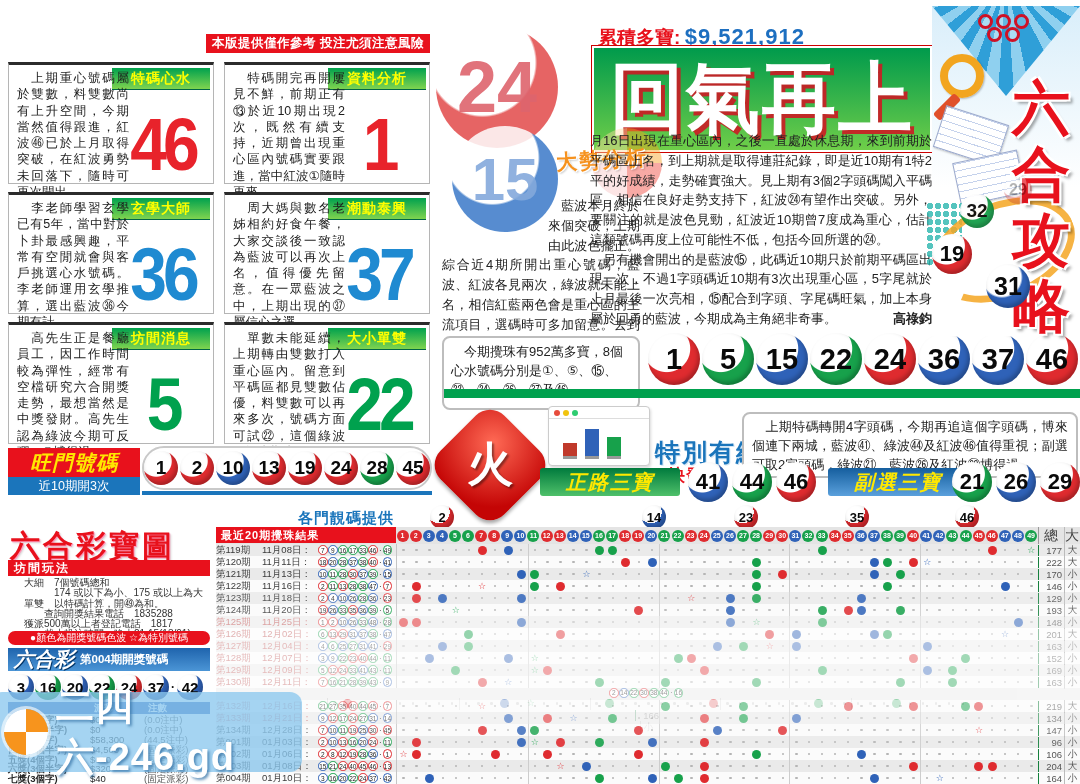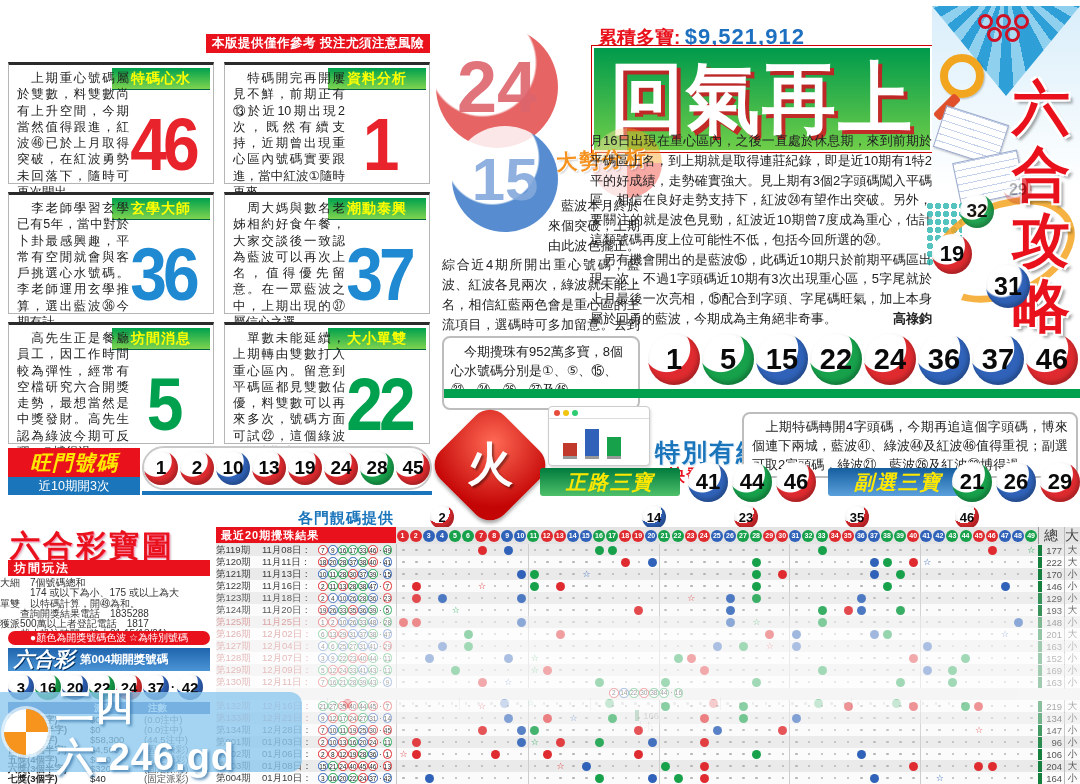--- a/index.html
+++ b/index.html
@@ -74,21 +74,21 @@
   .schar { position:absolute; left:74px; width:70px; text-align:center; font-size:58px; font-weight:900; color:#e8111c; text-shadow:-2px -2px 0 #fff,2px -2px 0 #fff,-2px 2px 0 #fff,2px 2px 0 #fff,4px 4px 3px rgba(0,0,0,.35); }
   .magnifier { position:absolute; left:8px; top:48px; width:44px; height:44px; border:8px solid #f2a51f; border-radius:50%; box-shadow:1px 1px 2px rgba(0,0,0,.25); }
   .mag-handle { position:absolute; left:-16px; top:40px; width:30px; height:10px; background:#e0502a; transform:rotate(135deg); border-radius:3px; }
   .ticket { position:absolute; width:66px; height:44px; background:repeating-linear-gradient(0deg,#fff 0 6px,#c5d2ec 6px 7px); border:1px solid #9aa8cc; box-shadow:1px 1px 2px rgba(0,0,0,.2); }
   .swirl { position:absolute; left:-4px; top:196px; width:150px; height:96px; border:7px solid #f5a623; border-radius:50%; border-left-color:transparent; transform:rotate(-22deg); opacity:.85; }
   .mosaic { position:absolute; left:-6px; top:196px; width:36px; height:64px; background:radial-gradient(#2ab5ae 55%,transparent 58%) 0 0/8px 8px; opacity:.8; }
 
   
   .t-title { position:absolute; left:10px; top:526px; font-size:30px; font-weight:900; color:#e8111c; letter-spacing:3px; text-shadow:1px 1px 0 #f9b,2px 2px 2px rgba(0,0,0,.15); }
   .t-rulesbar { position:absolute; left:8px; top:560px; width:202px; height:16px; background:#e8111c; color:#fff; font-weight:bold; font-size:12px; line-height:16px; padding-left:6px; letter-spacing:2px; }
-  #rules { position:absolute; left:0; top:578px; width:202px; }
+  #rules { position:absolute; left:24px; top:578px; width:202px; }
   #rules div { font-size:10px; line-height:9.3px; height:9.3px; color:#333; white-space:nowrap; margin-bottom:1px; }
   .t-note { position:absolute; left:8px; top:631px; width:202px; height:14px; background:#e8111c; color:#fff; font-size:10px; line-height:14px; text-align:center; border-radius:7px; }
   .t-resbar { position:absolute; left:8px; top:648px; width:202px; height:23px; background:linear-gradient(180deg,#1f64ad,#4b95d6); display:flex; align-items:center; gap:6px; padding-left:6px; }
   .t-restitle { color:#fff; font-size:20px; font-weight:900; font-style:italic; text-shadow:1px 1px 0 #036; }
   .t-ressub { color:#fff; font-size:11.5px; font-weight:bold; }
   #result-balls { position:absolute; left:8px; top:674px; display:flex; align-items:center; gap:1px; }
   .resdot { font-weight:900; font-size:12px; color:#111; margin:0 1px; }
   .prize-head { position:absolute; left:8px; top:702px; width:202px; height:12px; background:#2f62b8; color:#fff; font-size:9.5px; font-weight:bold; line-height:12px; }
   .prize-head span { position:absolute; top:0; }
   #prize-rows { position:absolute; left:8px; top:715px; width:202px; }
@@ -116,21 +116,21 @@
   .cdate { width:56px; font-size:9.5px; white-space:nowrap; overflow:hidden; }
   .cnums { width:78px; display:flex; align-items:center; white-space:nowrap; }
   .mc { width:9.5px; height:9.5px; border-radius:50%; border:1px solid #888; font-size:6.5px; color:#222; display:inline-flex; align-items:center; justify-content:center; margin-right:.5px; background:#fff; }
   .msep { font-size:8px; margin:0 1px; color:#333; }
   .dots { display:flex; width:642px; border-left:1px solid #c5c5c5; }
   .dc { width:13.1px; height:12px; display:flex; align-items:center; justify-content:center; }
   .dc.sep { border-left:1px solid #cdcdcd; }
   .dot { width:9px; height:9px; border-radius:50%; }
   .nodot { width:2.5px; height:2.5px; border-radius:50%; background:#b5b5b5; }
   .star { font-size:9px; line-height:9px; }
-  .csum { width:26px; font-size:9.5px; text-align:right; color:#555; border-left:4px solid #15803d; padding-right:2px; }
+  .csum { width:26px; font-size:9.5px; text-align:right; color:#555; border-left:1px solid #15803d; padding-right:2px; }
   .csize { width:16px; font-size:9.5px; text-align:center; color:#555; border-left:1px solid #bbb; }
 
   
   .watermark { position:absolute; left:-10px; top:692px; width:312px; height:80px; background:rgba(140,200,238,.78); border-radius:12px; display:flex; align-items:center; z-index:9; }
   .wm-logo { width:46px; height:46px; border-radius:50%; margin-left:14px; background:conic-gradient(#f7941d 0 25%,#fff 25% 50%,#f7941d 50% 75%,#fff 75%); box-shadow:0 0 0 3px rgba(255,255,255,.6); }
   .wm-text { color:#fff; font-size:38px; font-weight:900; margin-left:8px; text-shadow:2px 2px 3px rgba(60,120,170,.8); letter-spacing:1px; }
 </style>
 </head>
 <body>
 

